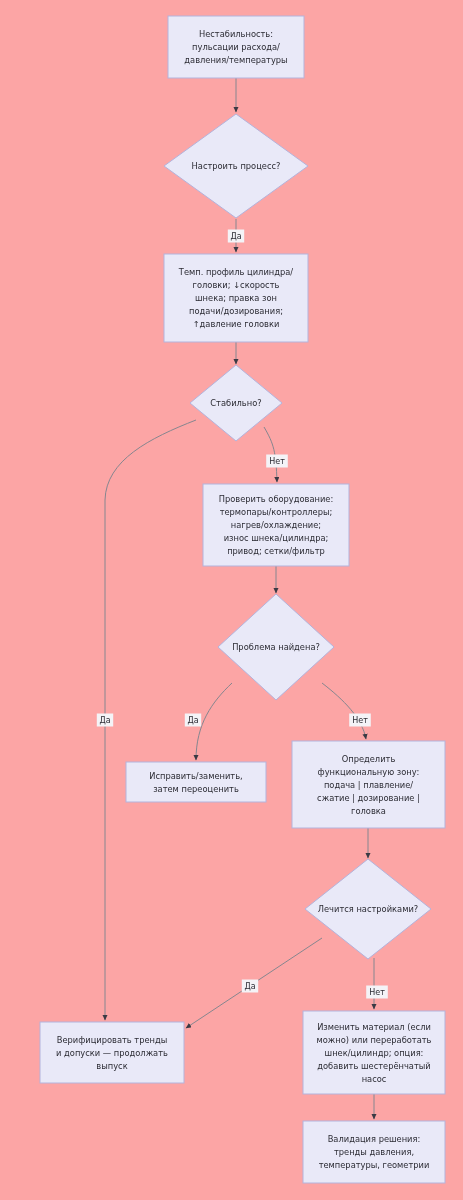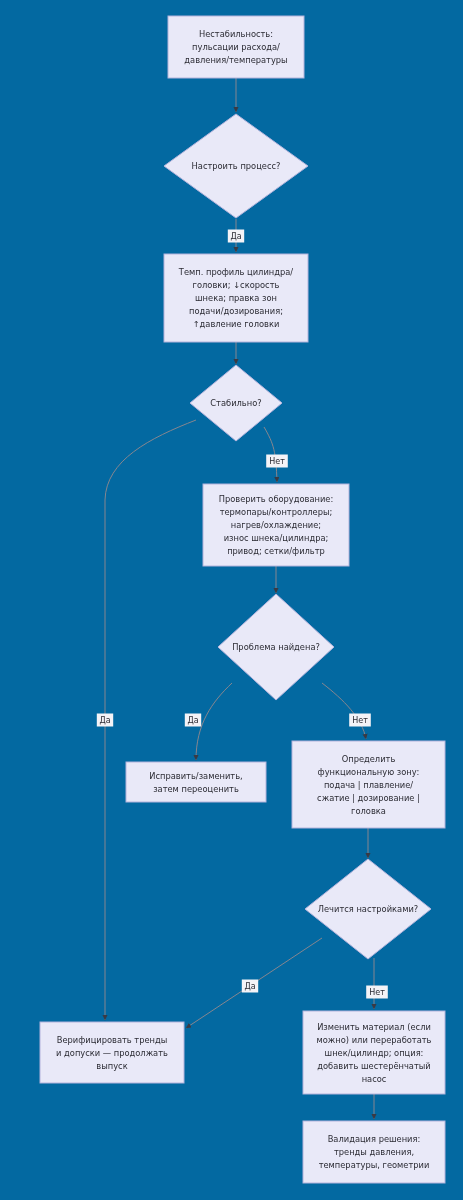--- a/index.html
+++ b/index.html
@@ -10,21 +10,21 @@
   body {
     width: 463px;
     height: 1200px;
     overflow: hidden;
     font-family: "DejaVu Sans", sans-serif;
   }
   #flowchart-root {
     position: relative;
     width: 463px;
     height: 1200px;
-    background: #0369a1;
+    background: #fca5a5;
     text-align: right;
   }
   svg.flow {
     position: absolute;
     left: 0;
     top: 0;
     width: 463px;
     height: 1200px;
     display: block;
   }

